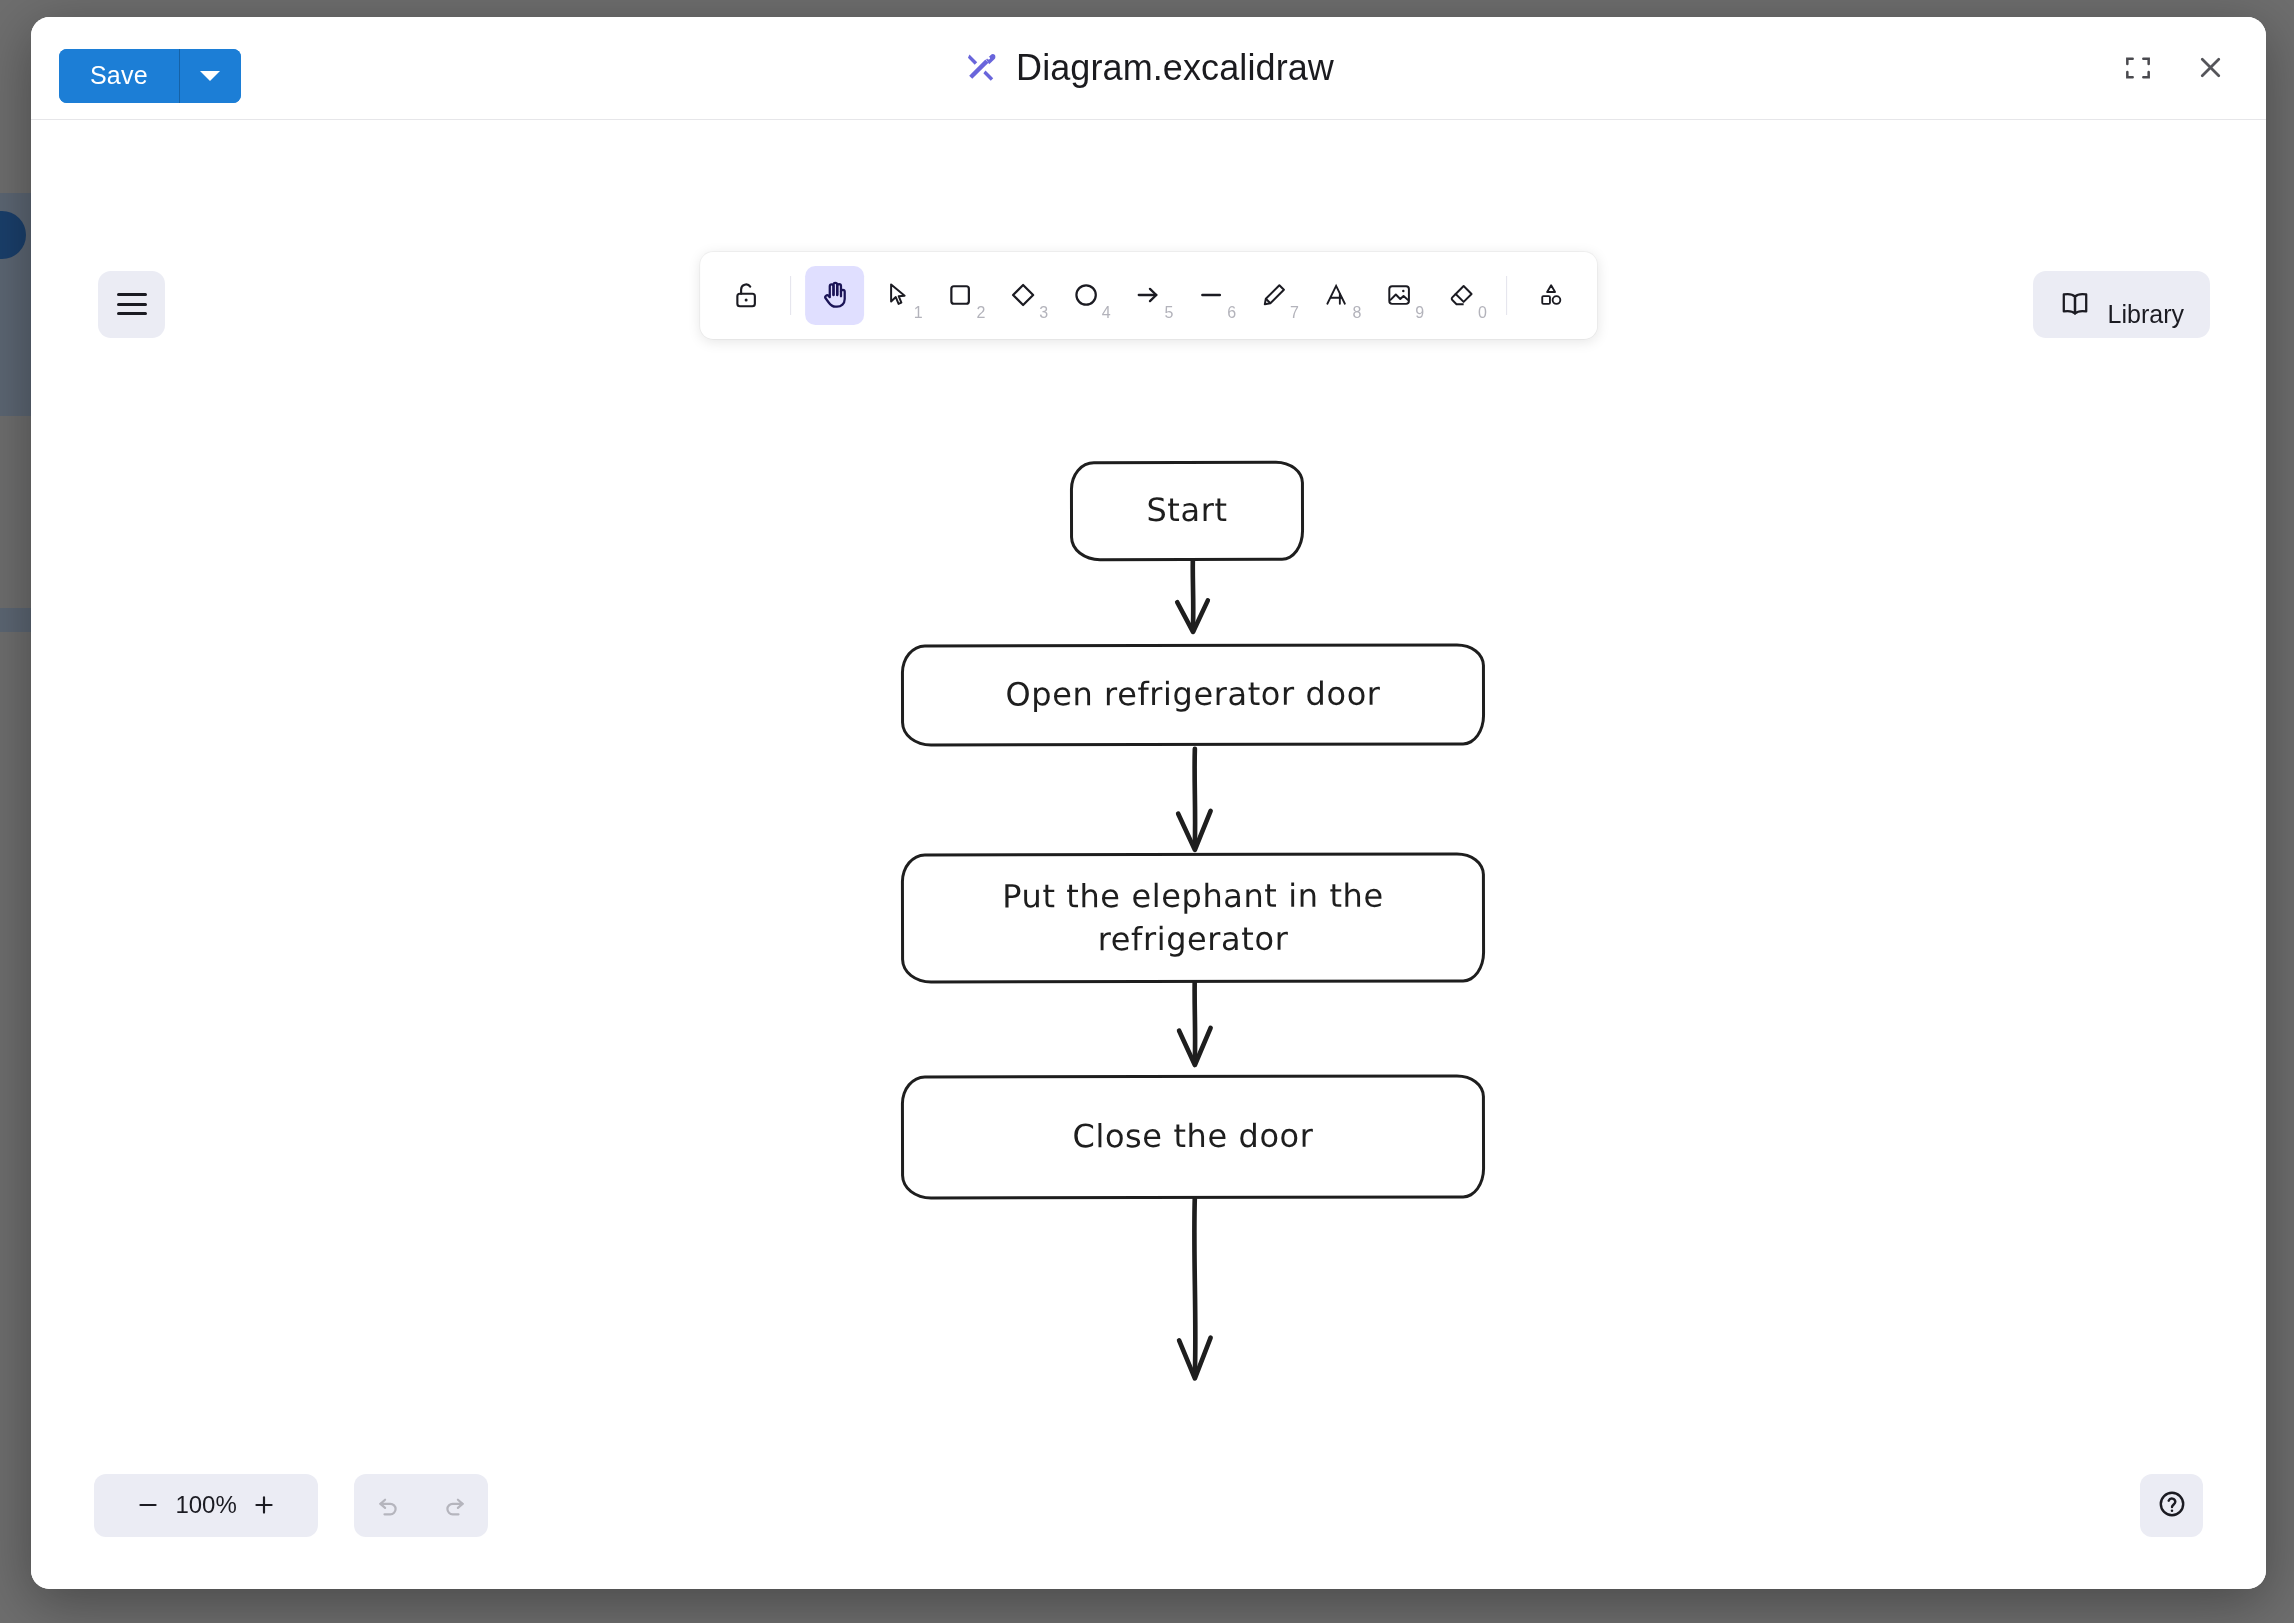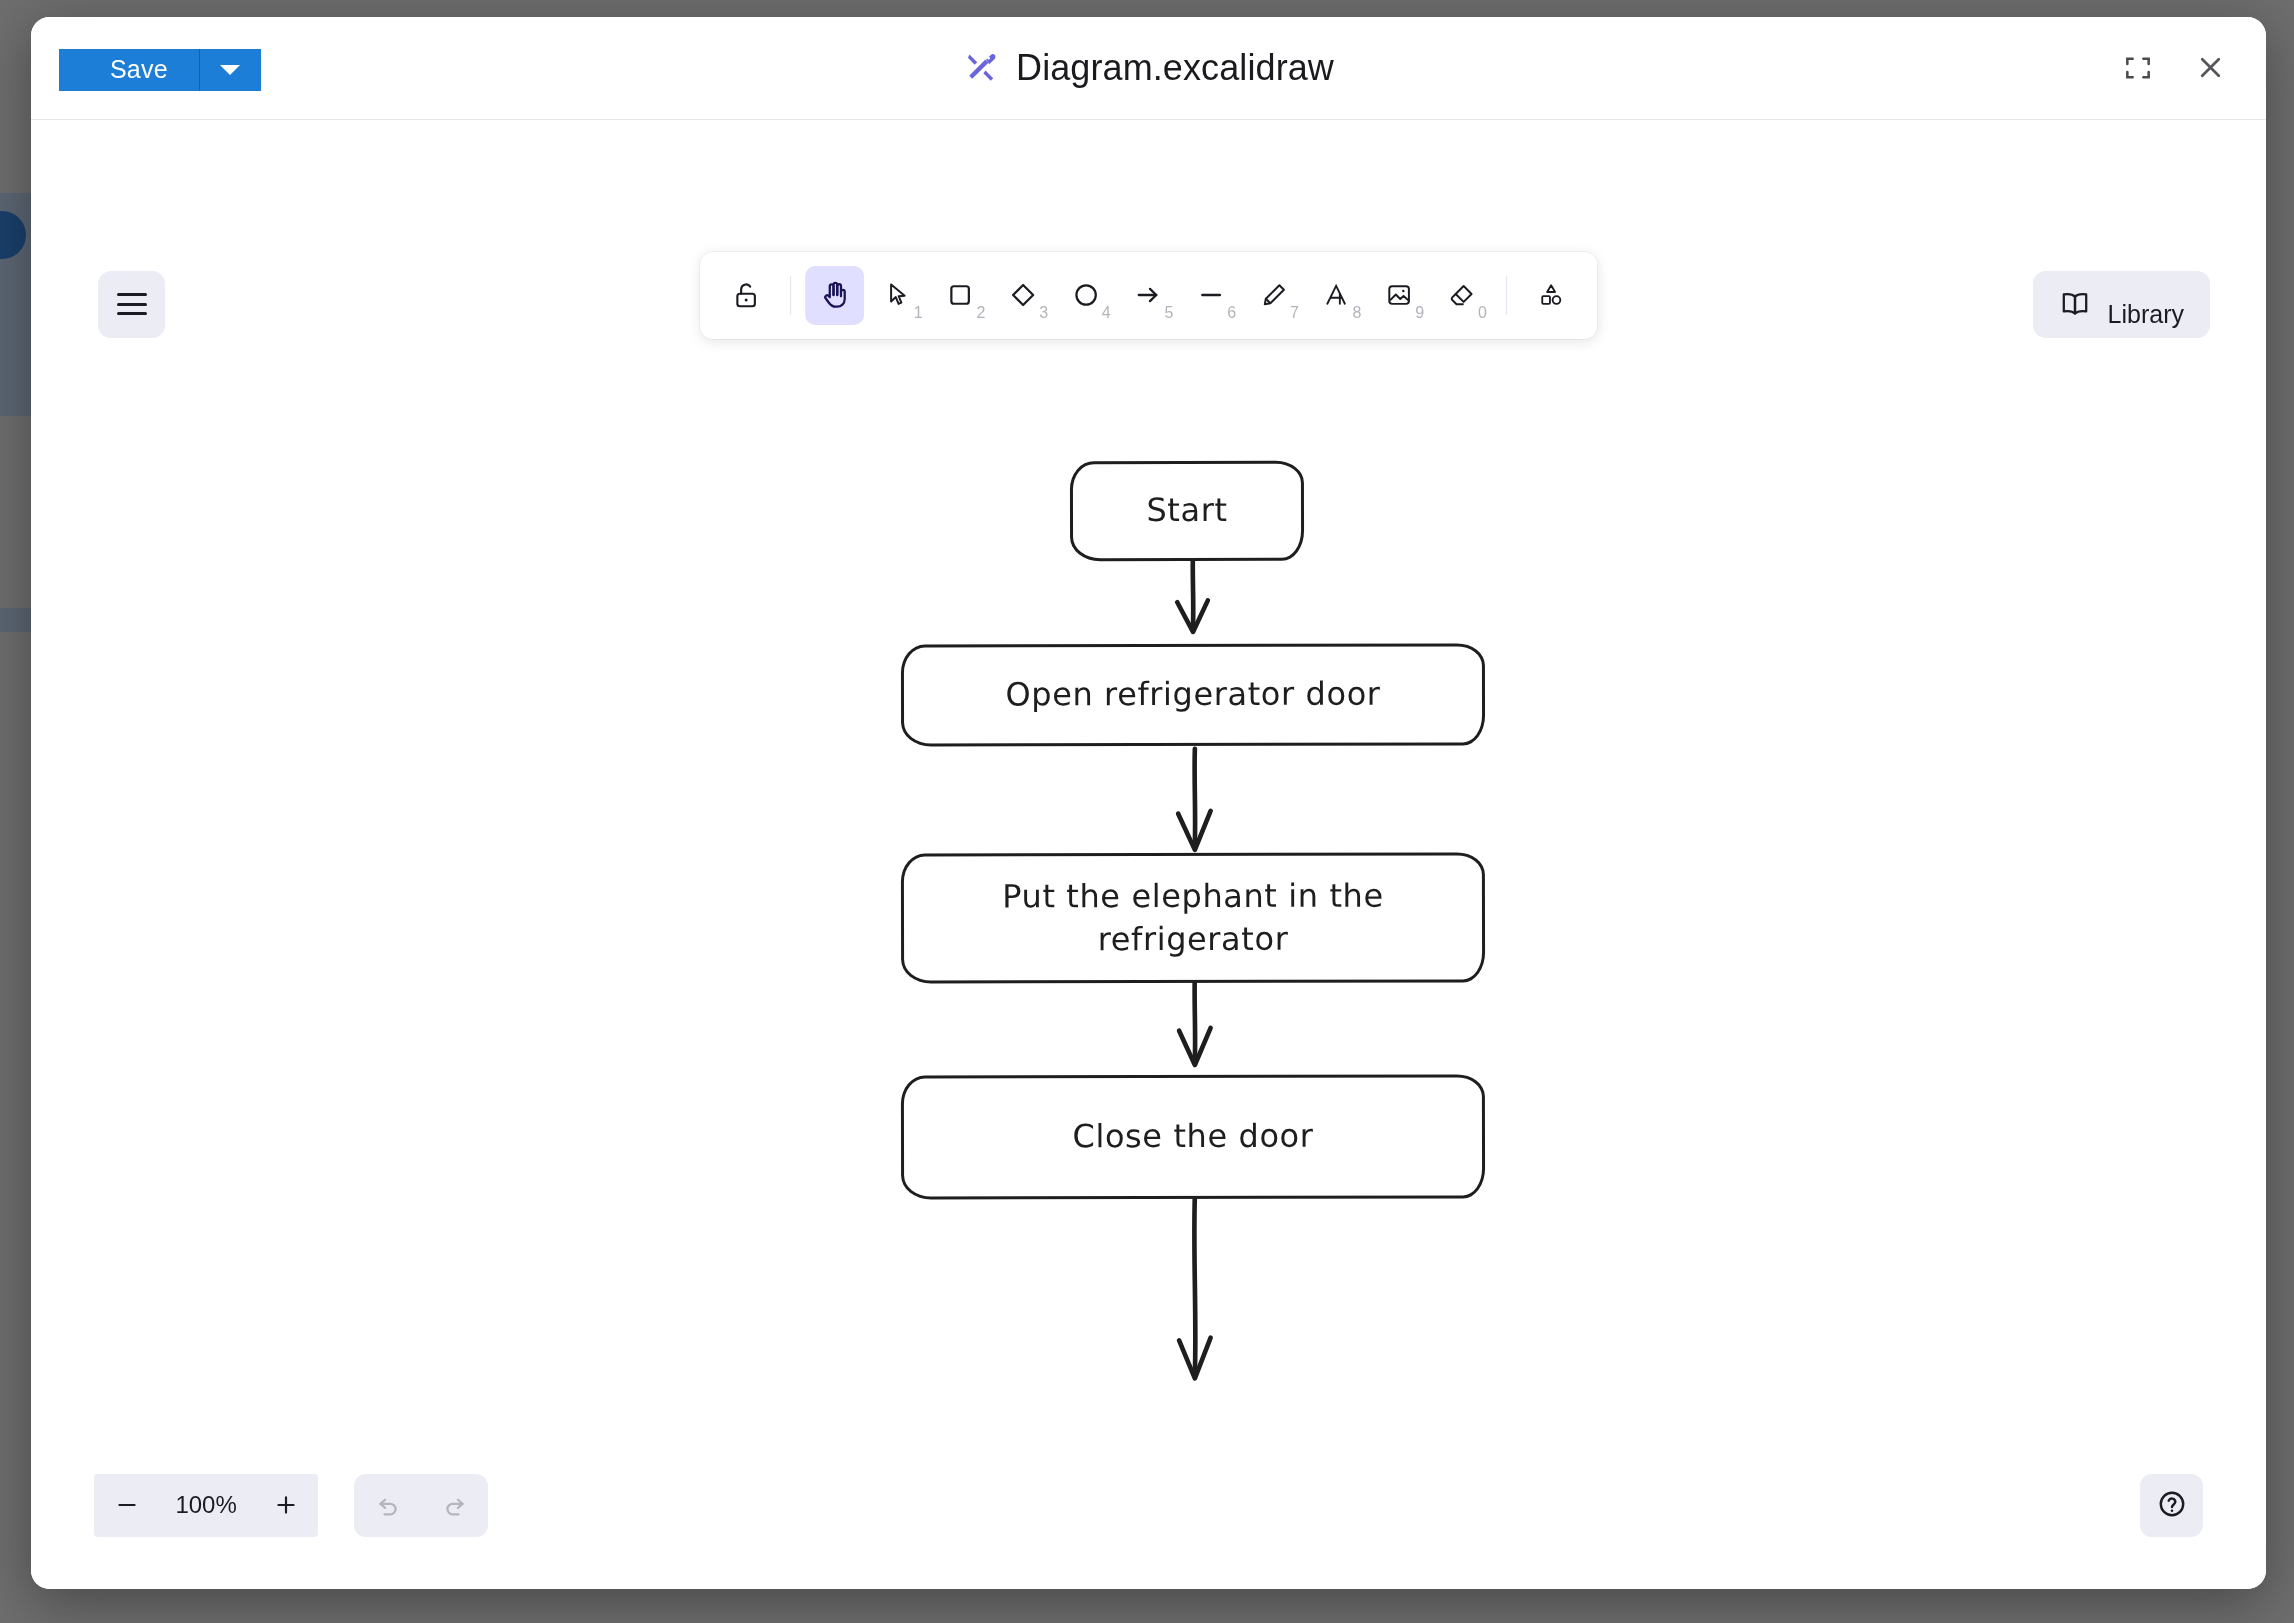--- a/index.html
+++ b/index.html
@@ -65,25 +65,24 @@
     flex: 0 0 102px;
     border-bottom: 0.9px solid #e6e6e9;
     background: #fff;
   }
 
   .save-group {
     position: absolute;
     left: 28px;
     top: 32px;
     display: flex;
-    height: 42px;
-    border-radius: 0;
+    height: 54px;
+    border-radius: 8px;
     overflow: hidden;
     background: #1c7ed6;
-    padding-left: 20px;
   }
   .save-main {
     display: flex;
     align-items: center;
     padding: 0 31px;
     color: #fff;
     font-size: 25px;
     font-weight: 400;
     letter-spacing: 0.2px;
     background: #1c7ed6;
@@ -232,25 +231,25 @@
     margin-top: 20px;
   }
 
   
   #zoom-island {
     position: absolute;
     left: 63px;
     bottom: 52px;
     height: 63px;
     width: 213px;
-    border-radius: 4px;
+    border-radius: 12px;
     background: #ebecf4;
     display: flex;
     align-items: center;
-    justify-content: space-between;
+    justify-content: center;
     padding: 0 5.6px;
   }
   .zbtn {
     width: 54px; height: 54px;
     display: flex; align-items: center; justify-content: center;
     cursor: pointer;
     border-radius: 9.3px;
   }
   #zoom-val {
     font-size: 24px;

